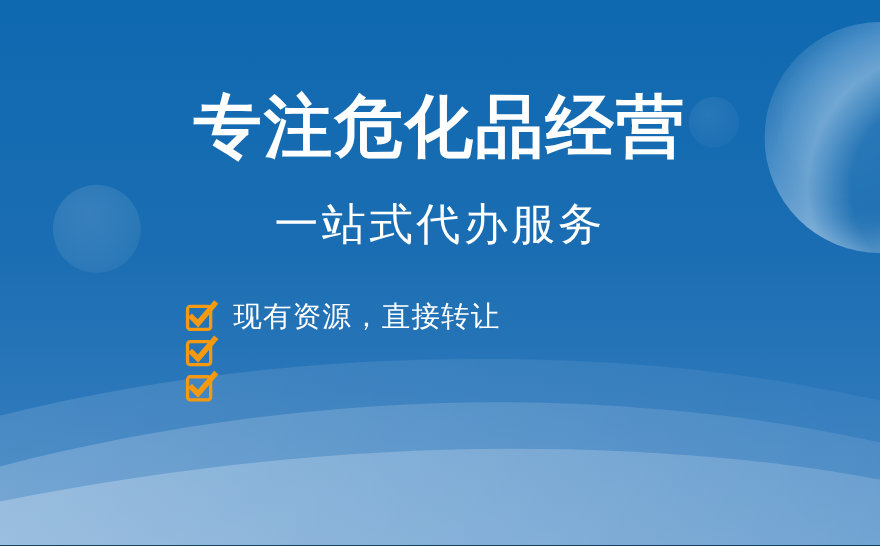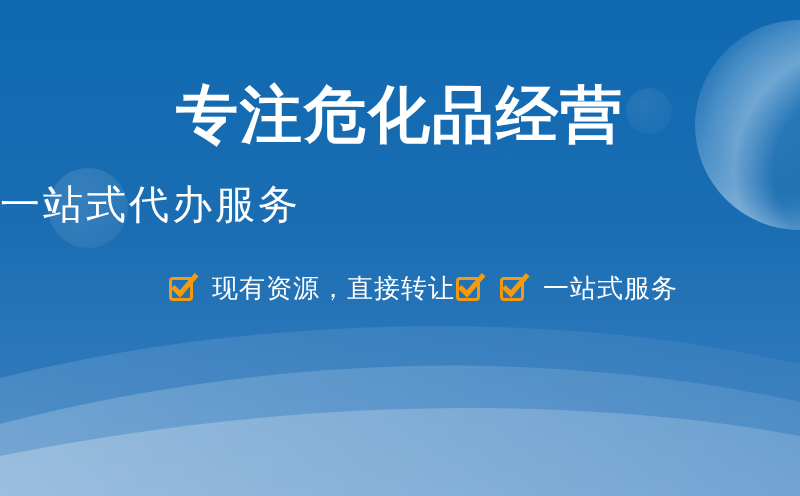--- a/index.html
+++ b/index.html
@@ -91,34 +91,35 @@
     font-weight:700;
     font-size:62px;
     letter-spacing:2px;
     line-height:1;
     white-space:nowrap;
   }
 
   .subtitle {
     position:absolute;
     top:184px; left:0; width:800px;
+    text-align:center;
     color:#ffffff;
     font-family:"DejaVu Sans","Liberation Sans",sans-serif;
     font-weight:400;
     font-size:40px;
     letter-spacing:3px;
     line-height:1;
     white-space:nowrap;
   }
 
   .features {
     position:absolute;
     left:168px; top:272px;
     display:flex;
-    flex-direction:row;
+    flex-direction:column;
   }
 
   .feature {
     display:flex;
     align-items:center;
     height:32px;
   }
 
   .check-icon {
     width:30px; height:30px;
@@ -215,18 +216,17 @@
         </span>
       </div>
 
       <div class="feature">
         <span class="check-icon">
           <span class="box"></span>
           <svg viewBox="0 0 30 30" aria-hidden="true">
             <path d="M6.5 15.5 L12 21 L27 3.5" fill="none" stroke="#f59a10" stroke-width="5" stroke-linecap="square" stroke-linejoin="miter"></path>
           </svg>
         </span>
-        <span class="feature-label">一站式服务</span>
       </div>
 
     </div>
   </div>
 </div>
 
 </body></html>

